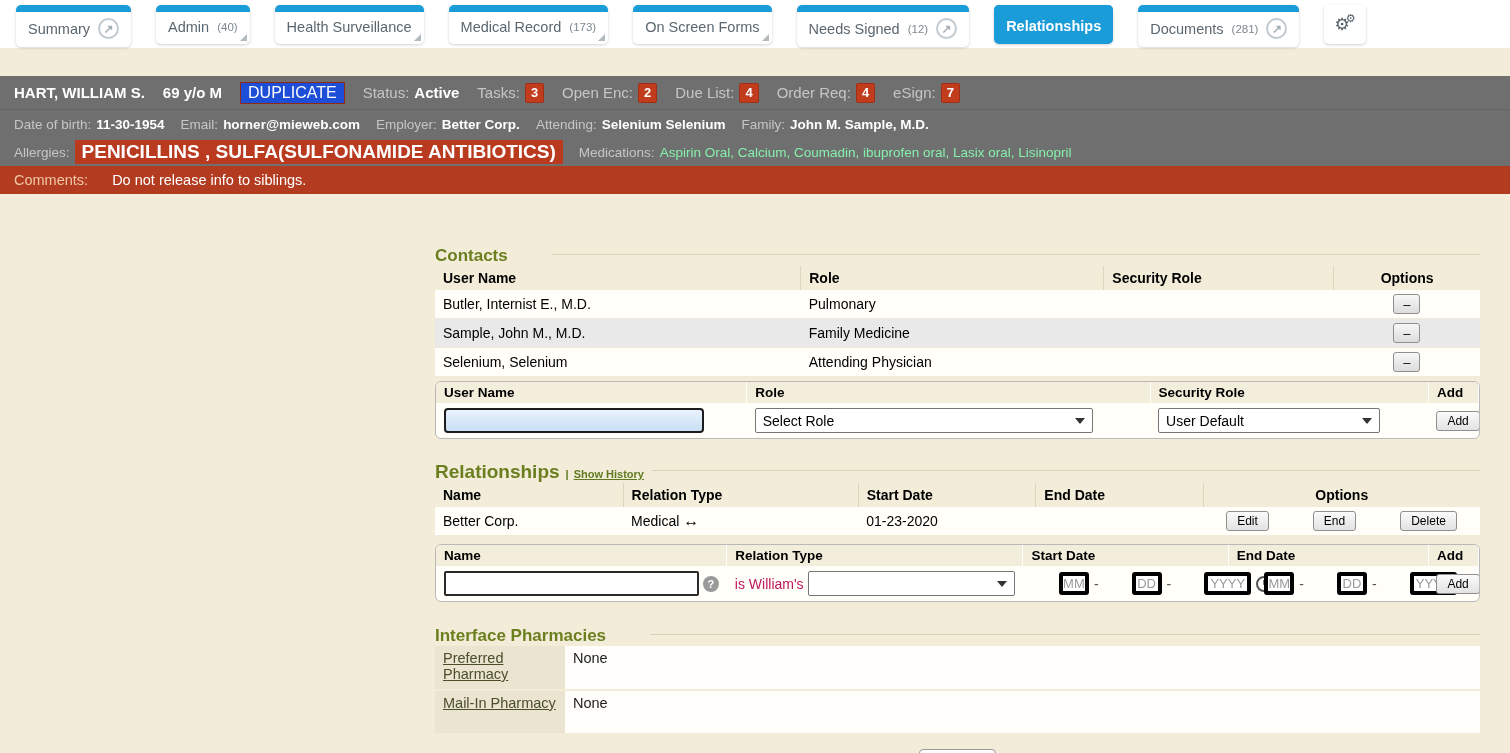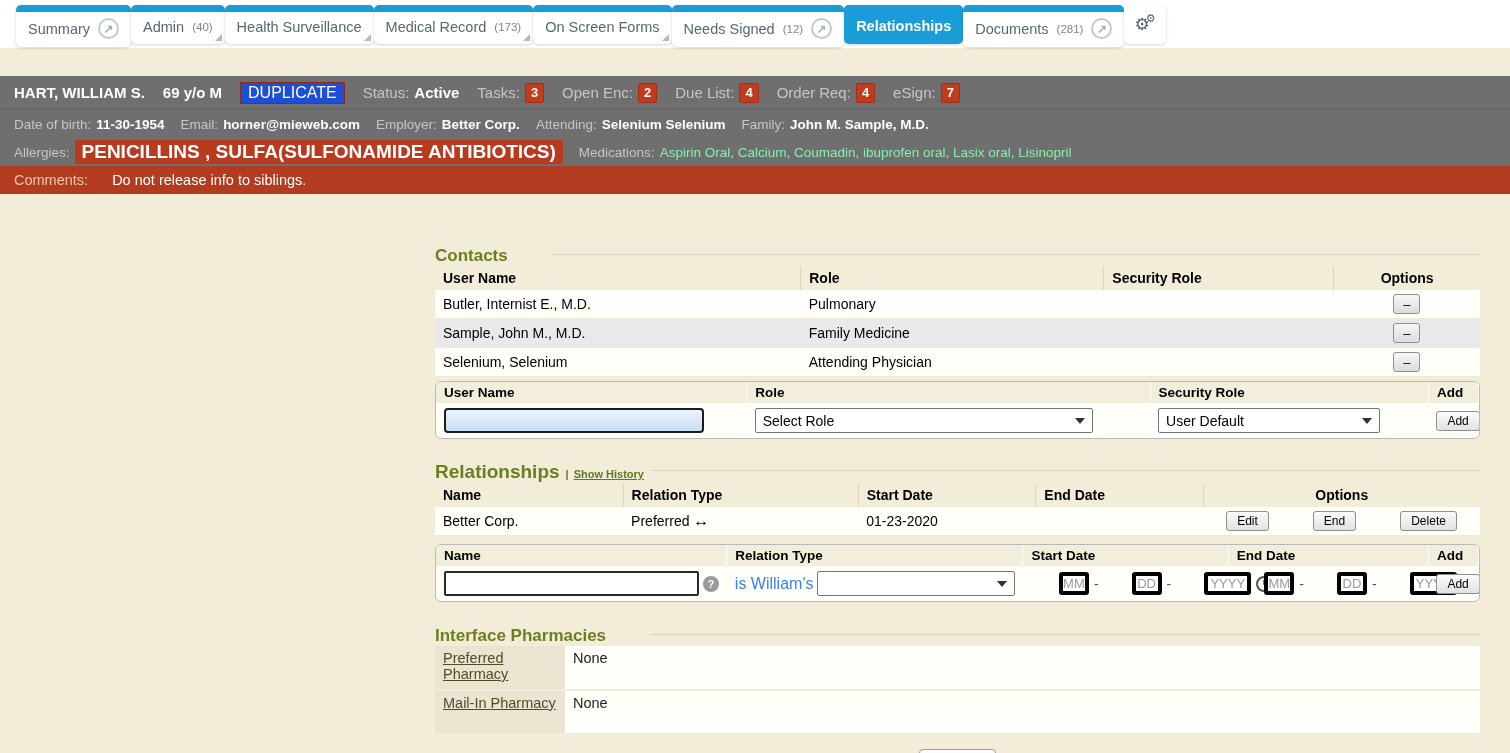--- a/index.html
+++ b/index.html
@@ -1,21 +1,21 @@
 <!DOCTYPE html>
 <html><head>
 <meta charset="utf-8">
 <style>
   * { margin:0; padding:0; box-sizing:border-box; }
   html,body { width:1510px; height:753px; overflow:hidden;
     font-family:"Liberation Sans", sans-serif; background:#f2ecd9; }
 
   
   .tabbar { background:#ffffff; height:48px; display:flex; align-items:flex-start;
-    gap:0; padding:5px 10px 0 16px; }
+    gap:25px; padding:5px 10px 0 16px; }
   .tab { position:relative; background:#ffffff; border-radius:5px; overflow:hidden;
     padding:13px 12px 8px 12px; min-height:39px; display:flex; align-items:center; gap:8px;
     color:#5b6770; font-size:14.5px; cursor:pointer;
     box-shadow:0 1px 3px rgba(0,0,0,.18); }
   .tab::before { content:""; position:absolute; top:0; left:0; right:0; height:7px;
     background:#1a9cd8; }
   .tab .count { font-size:11.5px; color:#7c888f; }
   .tab.menu::after { content:""; position:absolute; right:3px; bottom:3px;
     width:0; height:0; border-left:7px solid transparent; border-bottom:7px solid #b2babe; }
   .popout { width:21px; height:21px; border:2px solid #c2cbd0; border-radius:50%;
@@ -93,21 +93,21 @@
 
   .dt { width:30px; height:23px; border:4px solid #000000; border-radius:3px;
     text-align:center; font-size:13px; color:#000;margin-left:28px; }
   .dt.yyyy { width:47px; }
   .dt::placeholder { color:#9a9a9a; }
   .dash { color:#555; margin:0 1px; }
   .cellflex { display:flex; align-items:center; gap:4px; }
   .helpicon { min-width:16px; height:16px; background:#9a9a9a; color:#fff;
     border-radius:50%; font-size:11px; font-weight:bold; display:inline-flex;
     align-items:center; justify-content:center; }
-  .poss { color:#3b82f6; font-size:16px; white-space:nowrap; }
+  .poss { color:#be185d; font-size:14px; white-space:nowrap; }
   .icon-svg { display:inline-flex; cursor:pointer; }
 
   .relarrow { font-weight:bold; font-size:16px; }
   .optflex { display:flex; justify-content:center; gap:44px; }
 
   
   .pharm-table td { vertical-align:top; font-size:14.5px; }
   .pharm-label { background:#ebe4d1; width:130px; border-bottom:2px solid #f2ecd9; }
   .pharm-label a { color:#4a4f2a; text-decoration:underline; cursor:pointer;
     font-size:14.5px; display:inline-block; }
@@ -337,21 +337,21 @@
         <th>Relation Type</th>
         <th>Start Date</th>
         <th>End Date</th>
         <th class="ctr">Options</th>
       </tr>
     </thead>
     <tbody>
       <tr class="r-white data-row">
         <td>Better Corp.</td>
         <td>
-          <span>Preferred</span>
+          <span>Medical</span>
           <span class="relarrow">↔</span>
         </td>
         <td>01-23-2020</td>
         <td></td>
         <td>
           <span class="optflex">
             <button class="sm-btn">Edit</button>
             <button class="sm-btn">End</button>
             <button class="sm-btn">Delete</button>
           </span>

